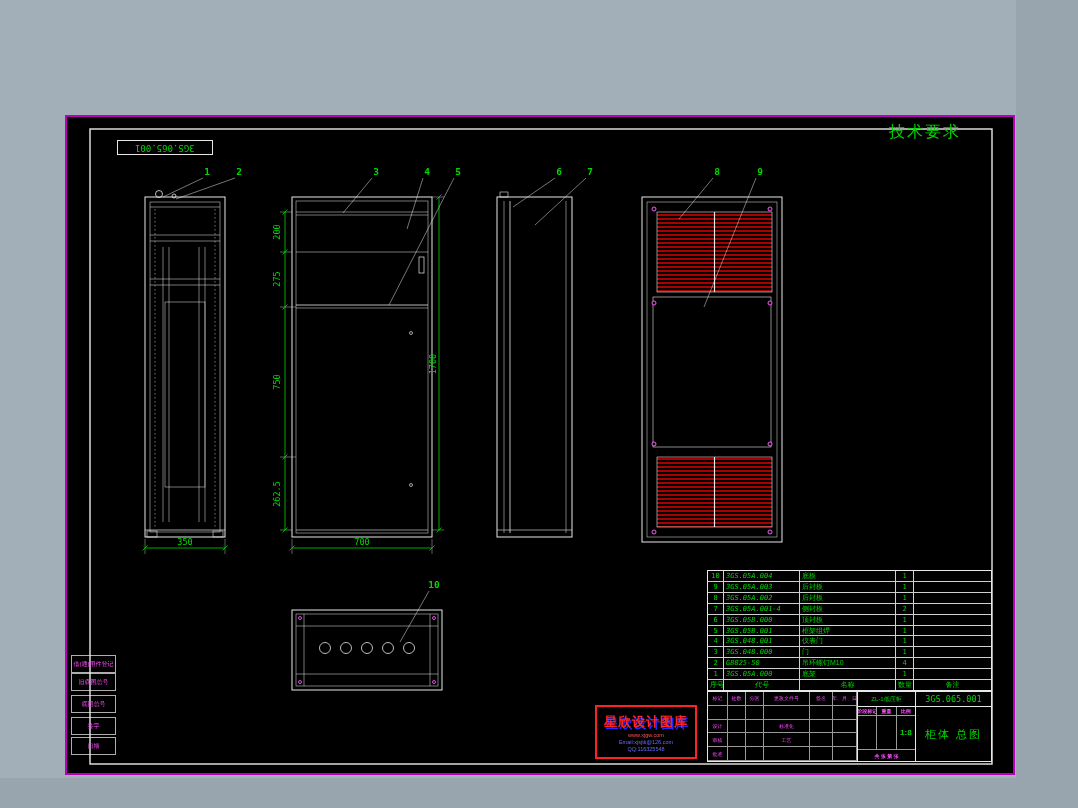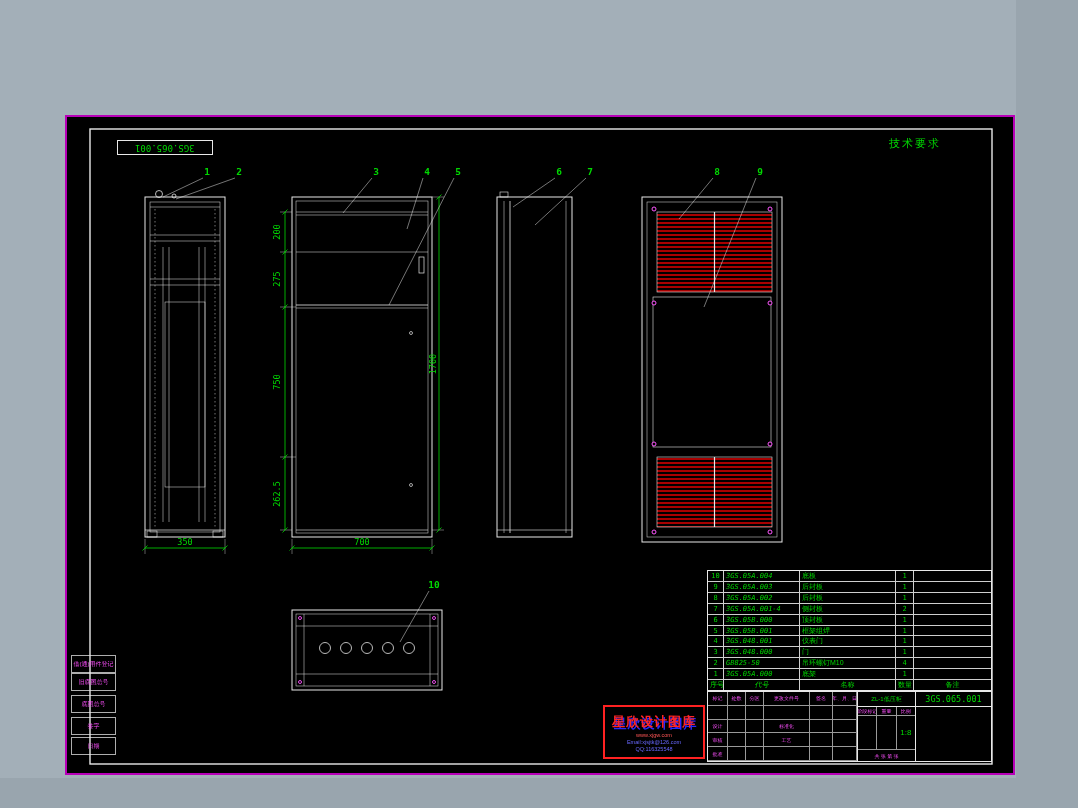--- a/index.html
+++ b/index.html
@@ -7,21 +7,21 @@
          font-family:"Liberation Sans",sans-serif;}
   .shade-right{position:absolute;left:1016px;top:0;width:62px;height:808px;background:#99a5ae;}
   .shade-bottom{position:absolute;left:0;top:778px;width:1078px;height:30px;background:#99a5ae;}
   .canvas{position:absolute;left:65px;top:115px;width:946px;height:656px;background:#000;
           border:2px solid #b800b8;box-sizing:content-box;}
   .canvas svg{position:absolute;left:0;top:0;}
   .sheetlabel{position:absolute;left:50px;top:23px;width:96px;height:15px;border:1px solid #e8e8e8;
           box-sizing:border-box;display:flex;align-items:center;justify-content:center;}
   .sheetlabel span{color:#00d800;font-size:9px;font-family:"DejaVu Sans Mono",monospace;
           transform:rotate(180deg);white-space:nowrap;}
-  .techreq{position:absolute;left:822px;top:19px;color:#00d800;font-size:11px;letter-spacing:2px;}
+  .techreq{position:absolute;left:822px;top:5px;color:#00d800;font-size:16px;letter-spacing:2px;}
   
   .bom{position:absolute;left:640px;top:453px;width:285px;height:121px;border:1px solid #e8e8e8;
        box-sizing:border-box;display:flex;flex-direction:column;}
   .bom-row{flex:1;display:flex;border-bottom:1px solid #cfcfcf;box-sizing:border-box;min-height:0;}
   .bom-row:last-child{border-bottom:none;}
   .bom-cell{border-right:1px solid #cfcfcf;box-sizing:border-box;overflow:hidden;white-space:nowrap;
        color:#00d800;font-size:7px;line-height:10px;padding:0 2px;
        font-family:"DejaVu Sans Mono",monospace;}
   .bom-cell.cn{font-family:"Liberation Sans",sans-serif;}
   .bc1{width:16px;text-align:center;} .bc2{width:76px;font-style:italic;} .bc3{width:96px;} .bc4{width:18px;text-align:center;}
@@ -35,41 +35,41 @@
   .tb-left div{border-right:1px solid #9a9a9a;border-bottom:1px solid #9a9a9a;box-sizing:border-box;
       color:#ff50ff;font-size:5px;display:flex;align-items:center;justify-content:center;
       overflow:hidden;white-space:nowrap;}
   .tb-right{flex:1;display:flex;flex-direction:column;}
   .tb-r1{height:15px;border-bottom:1px solid #e8e8e8;box-sizing:border-box;display:flex;}
   .tb-product{width:58px;border-right:1px solid #e8e8e8;box-sizing:border-box;color:#00d800;font-size:6px;
       display:flex;align-items:center;justify-content:center;white-space:nowrap;overflow:hidden;}
   .tb-no{flex:1;color:#00d800;font-size:8.5px;display:flex;align-items:center;justify-content:center;
       font-family:"DejaVu Sans Mono",monospace;white-space:nowrap;overflow:hidden;}
   .tb-r2{flex:1;display:flex;min-height:0;}
-  .tb-r2l{width:58px;border-right:1px solid #e8e8e8;box-sizing:border-box;display:flex;flex-direction:column;}
+  .tb-r2l{width:58px;border-right:1px solid #e8e8e8;box-sizing:border-box;display:flex;flex-direction:column;font-weight:bold;}
   .tb-stage-labels{height:9px;border-bottom:1px solid #9a9a9a;box-sizing:border-box;display:flex;}
   .tb-stage-labels div{flex:1;border-right:1px solid #9a9a9a;box-sizing:border-box;color:#ff50ff;
       font-size:5px;display:flex;align-items:center;justify-content:center;white-space:nowrap;overflow:hidden;}
   .tb-stage-labels div:last-child{border-right:none;}
   .tb-stage-vals{flex:1;display:flex;min-height:0;}
   .tb-stage-vals div{flex:1;border-right:1px solid #9a9a9a;box-sizing:border-box;color:#00d800;
       font-size:8px;display:flex;align-items:center;justify-content:center;}
   .tb-stage-vals div:last-child{border-right:none;}
   .tb-sheets{height:12px;border-top:1px solid #9a9a9a;box-sizing:border-box;color:#ff50ff;font-size:5px;
       display:flex;align-items:center;justify-content:center;white-space:nowrap;overflow:hidden;}
   .tb-title{flex:1;display:flex;align-items:center;justify-content:center;color:#00d800;
       font-size:11px;letter-spacing:2px;white-space:nowrap;overflow:hidden;}
   
   .mb{position:absolute;left:4px;width:45px;border:1px solid rgba(232,232,232,.75);box-sizing:border-box;
       color:#ff50ff;font-size:6px;display:flex;align-items:center;justify-content:center;text-align:center;
       overflow:hidden;line-height:7px;}
   
   .wm{position:absolute;left:528px;top:588px;width:102px;height:54px;border:2px solid #ff2222;
       box-sizing:border-box;background:#000;display:flex;flex-direction:column;align-items:center;
-      justify-content:center;gap:1px;margin-left:8px;}
+      justify-content:center;gap:1px;}
   .wm-title{color:#ff2525;font-size:13px;font-weight:bold;letter-spacing:1px;
       text-shadow:1.5px 1.5px 0 #2828ff;white-space:nowrap;}
   .wm-l{font-size:5.5px;white-space:nowrap;line-height:6px;}
   .wm-red{color:#ff5555;} .wm-blue{color:#6868ff;}
   text{font-family:"DejaVu Sans Mono",monospace;}
   .dim{fill:#00d800;font-size:8.5px;}
   .callout{fill:#00d800;font-size:9.5px;font-weight:bold;}
 </style>
 </head>
 <body>
@@ -371,20 +371,21 @@
               <div>重量</div>
               <div>比例</div>
             </div>
             <div class="tb-stage-vals">
               <div></div>
               <div></div>
               <div>1:8</div>
             </div>
             <div class="tb-sheets">共 张 第 张</div>
           </div>
+          <div class="tb-title">柜体 总图</div>
         </div>
       </div>
     </div>
 
     <div class="mb" style="top:538px;height:18px;">借(通)用件登记</div>
     <div class="mb" style="top:556px;height:18px;">旧底图总号</div>
     <div class="mb" style="top:578px;height:18px;">底图总号</div>
     <div class="mb" style="top:600px;height:18px;">签字</div>
     <div class="mb" style="top:620px;height:18px;">日期</div>
 

